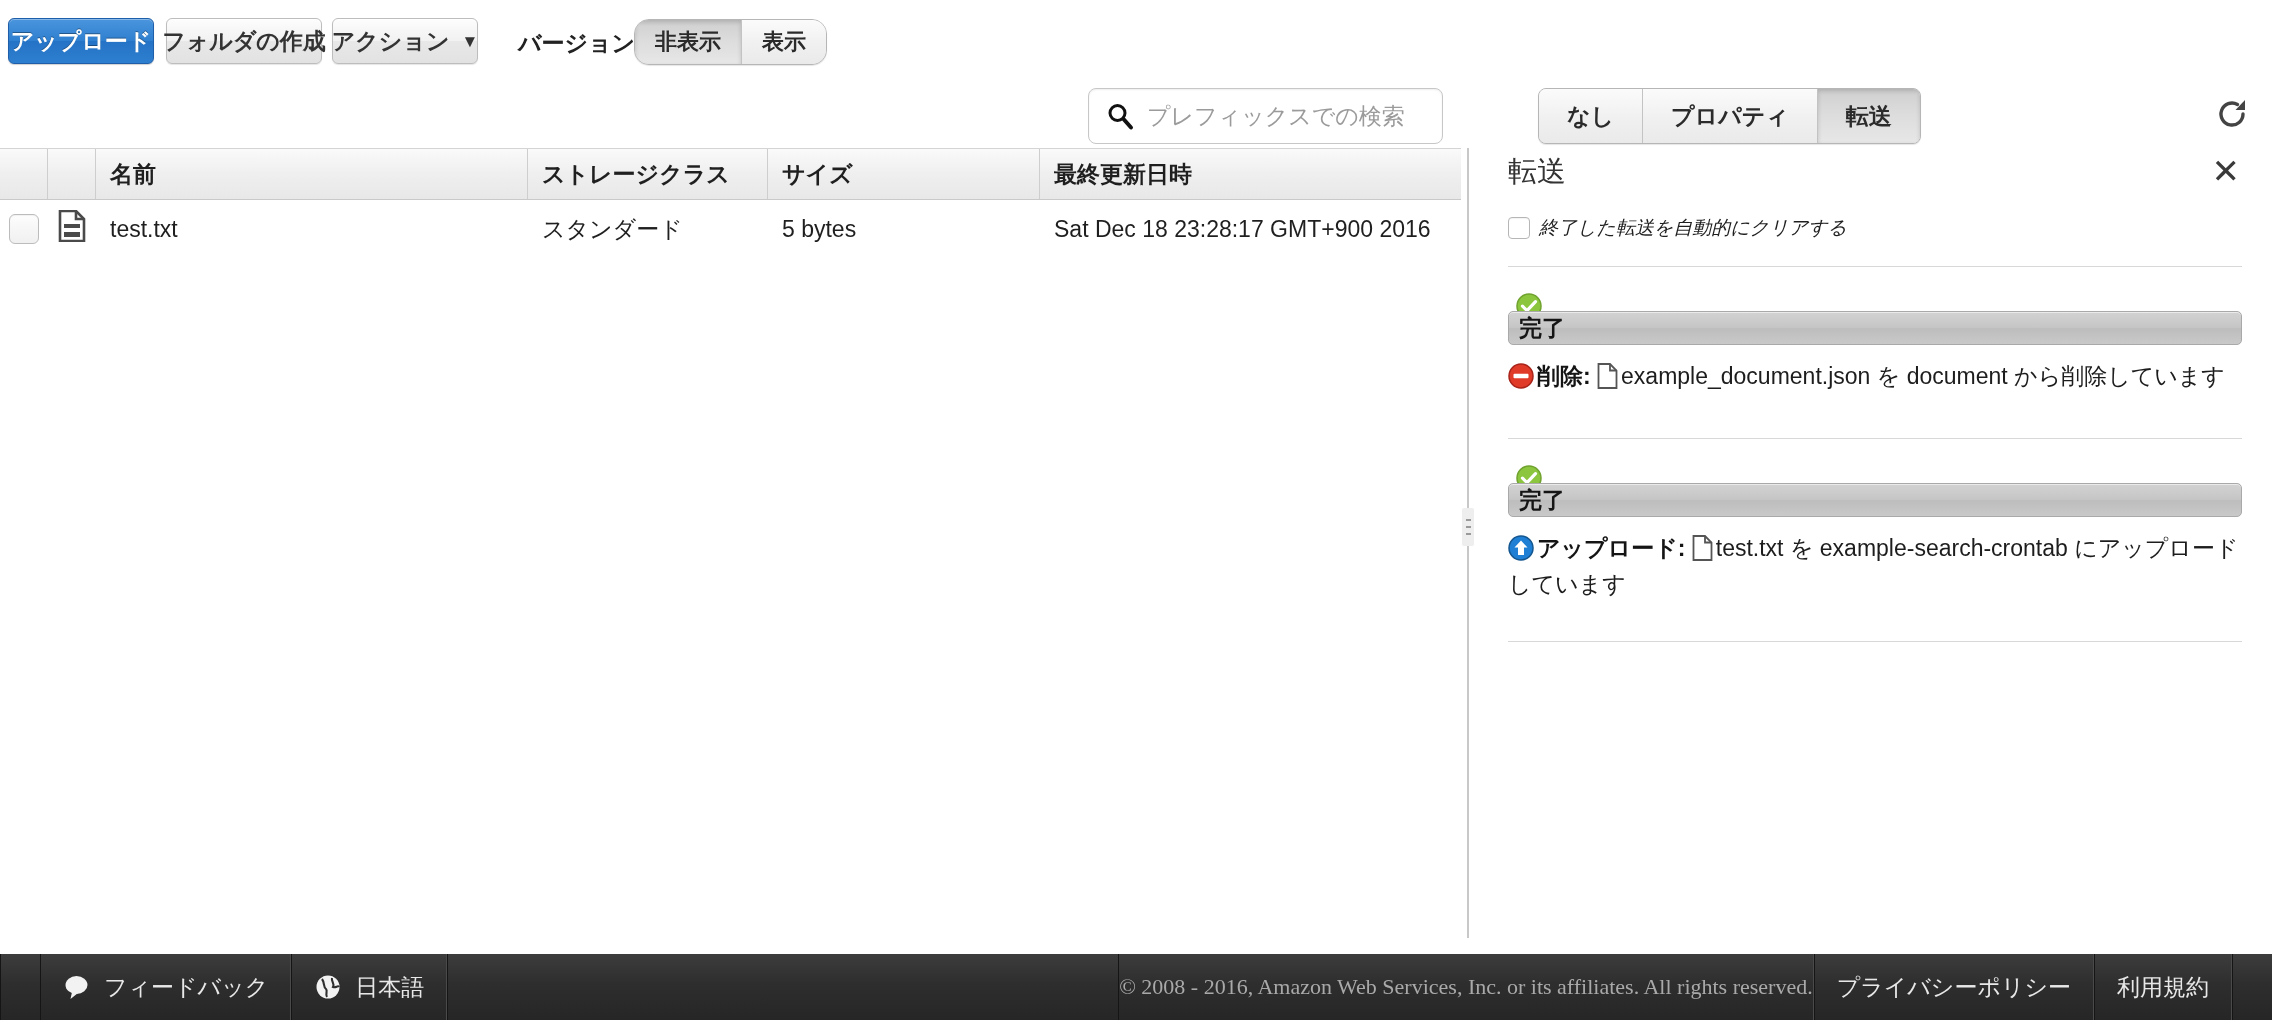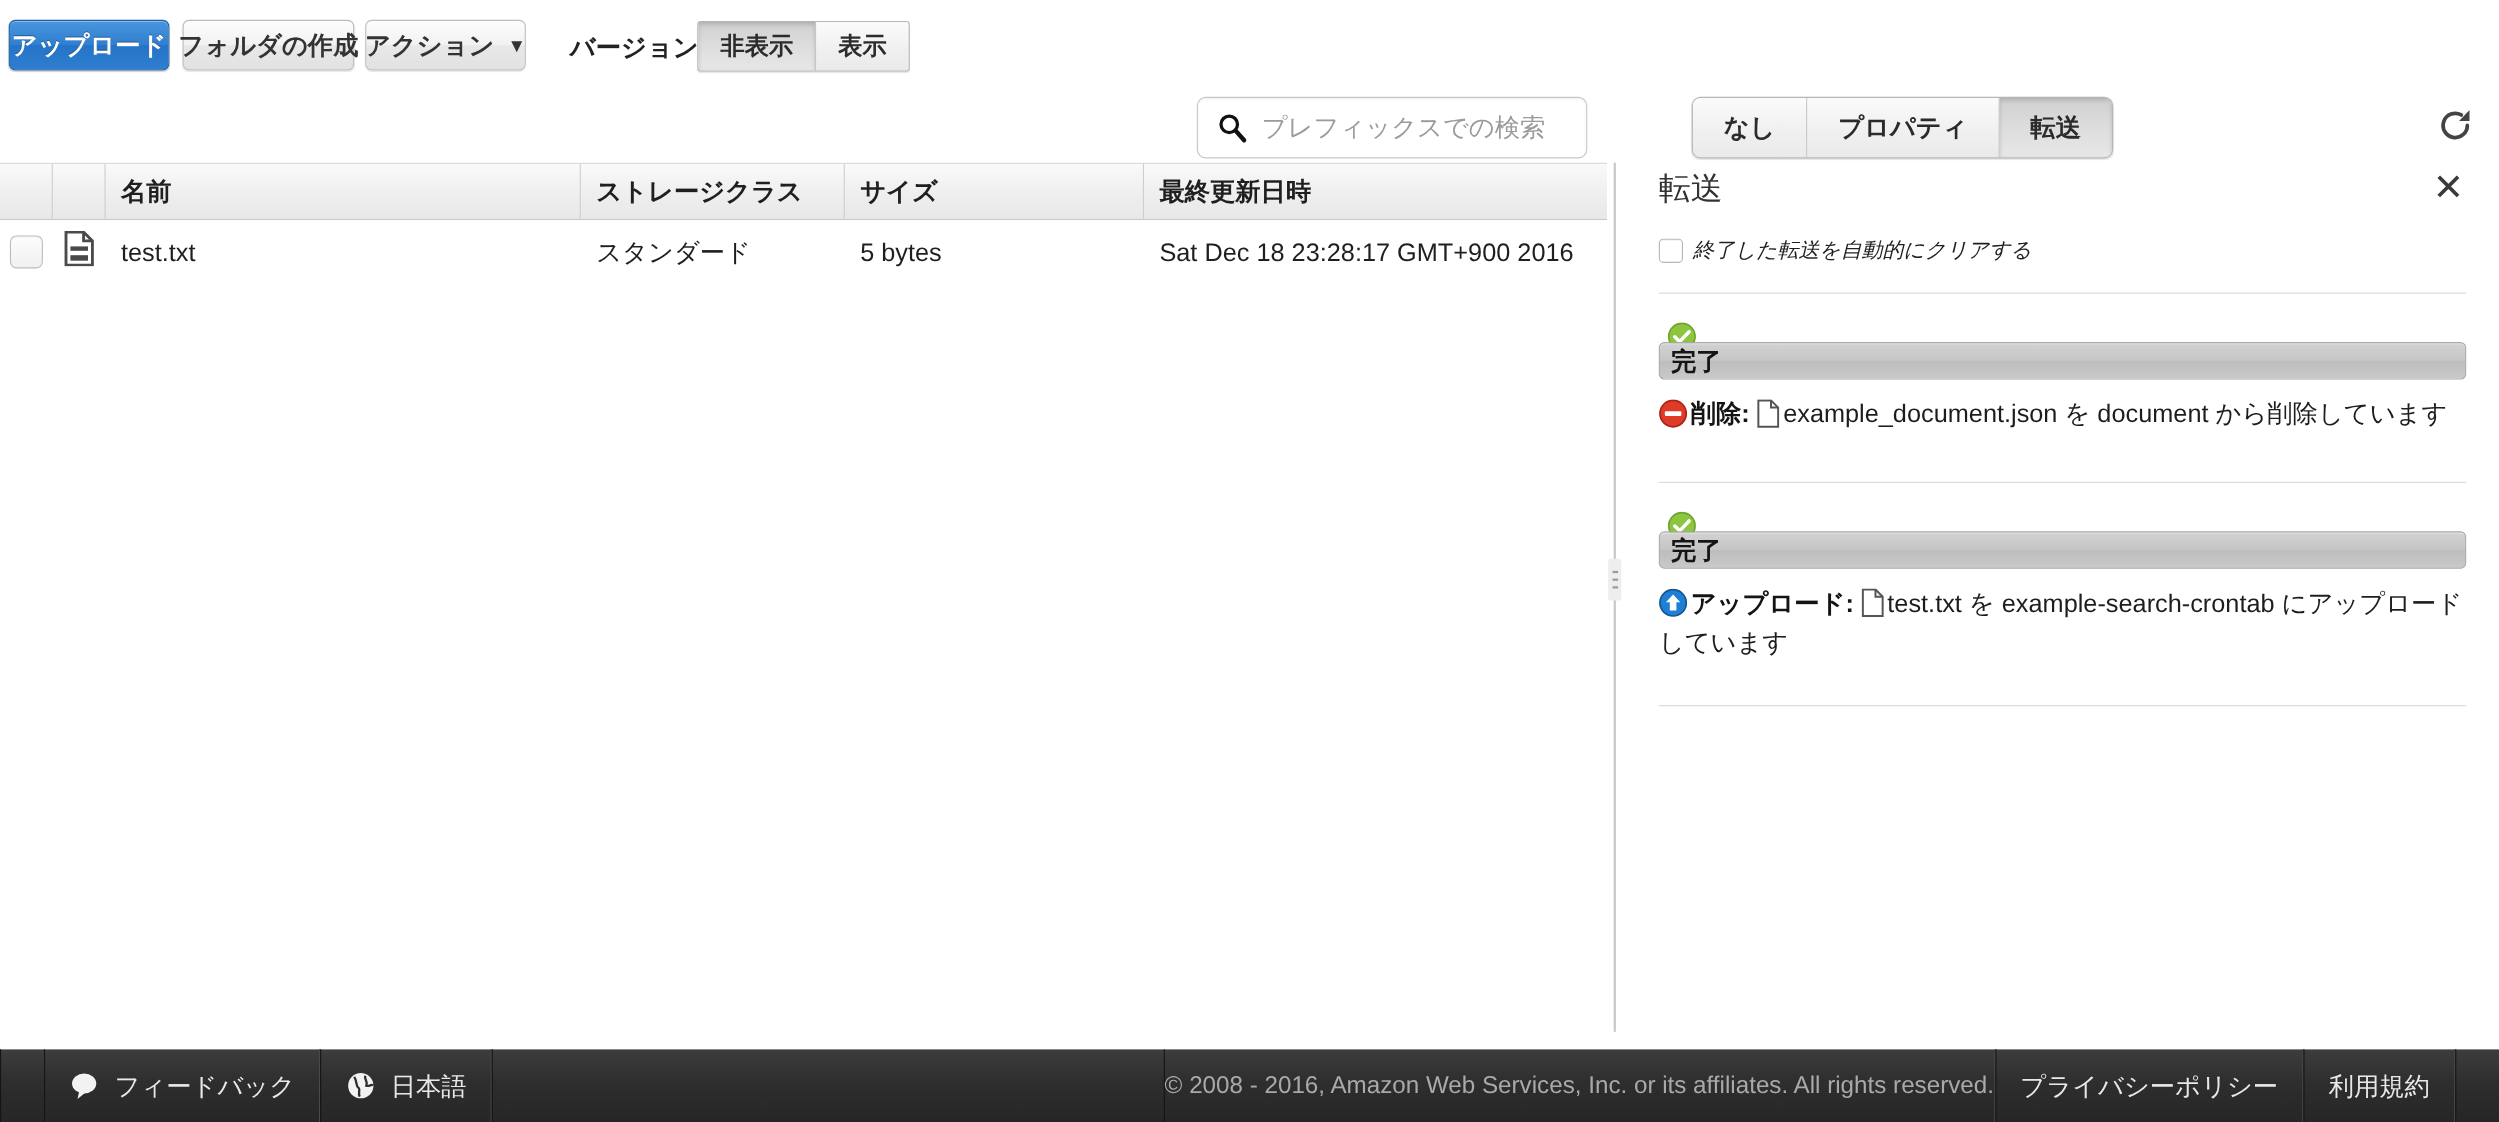--- a/index.html
+++ b/index.html
@@ -67,21 +67,21 @@
     left: 518px; top: 28px;
     font-size: 23px;
     font-weight: bold;
     color: #222;
   }
 
   .seg-group {
     position: absolute;
     display: flex;
     border: 1px solid #b6b6b6;
-    border-radius: 3px;
+    border-radius: 15px;
     overflow: hidden;
     box-shadow: 0 1px 1px rgba(0,0,0,0.10);
     background: #e9e9e9;
   }
   #version-seg { left: 634px; top: 19px; height: 46px; }
   .seg-item {
     display: flex;
     align-items: center;
     justify-content: center;
     height: 44px;
@@ -327,20 +327,21 @@
   }
 
   
   .footer {
     position: absolute;
     left: 0; bottom: 0;
     width: 2272px; height: 66px;
     background: linear-gradient(to bottom, #3d3d3d 0%, #2e2e2e 45%, #262626 100%);
     display: flex;
     align-items: stretch;
+    font-family: Liberation Serif, serif;
   }
   .footer-cell {
     display: flex;
     align-items: center;
     padding: 0 22px;
     color: #e8e8e8;
     font-size: 23px;
     border-right: 1px solid #4a4a4a;
     border-left: 1px solid #151515;
     white-space: nowrap;

